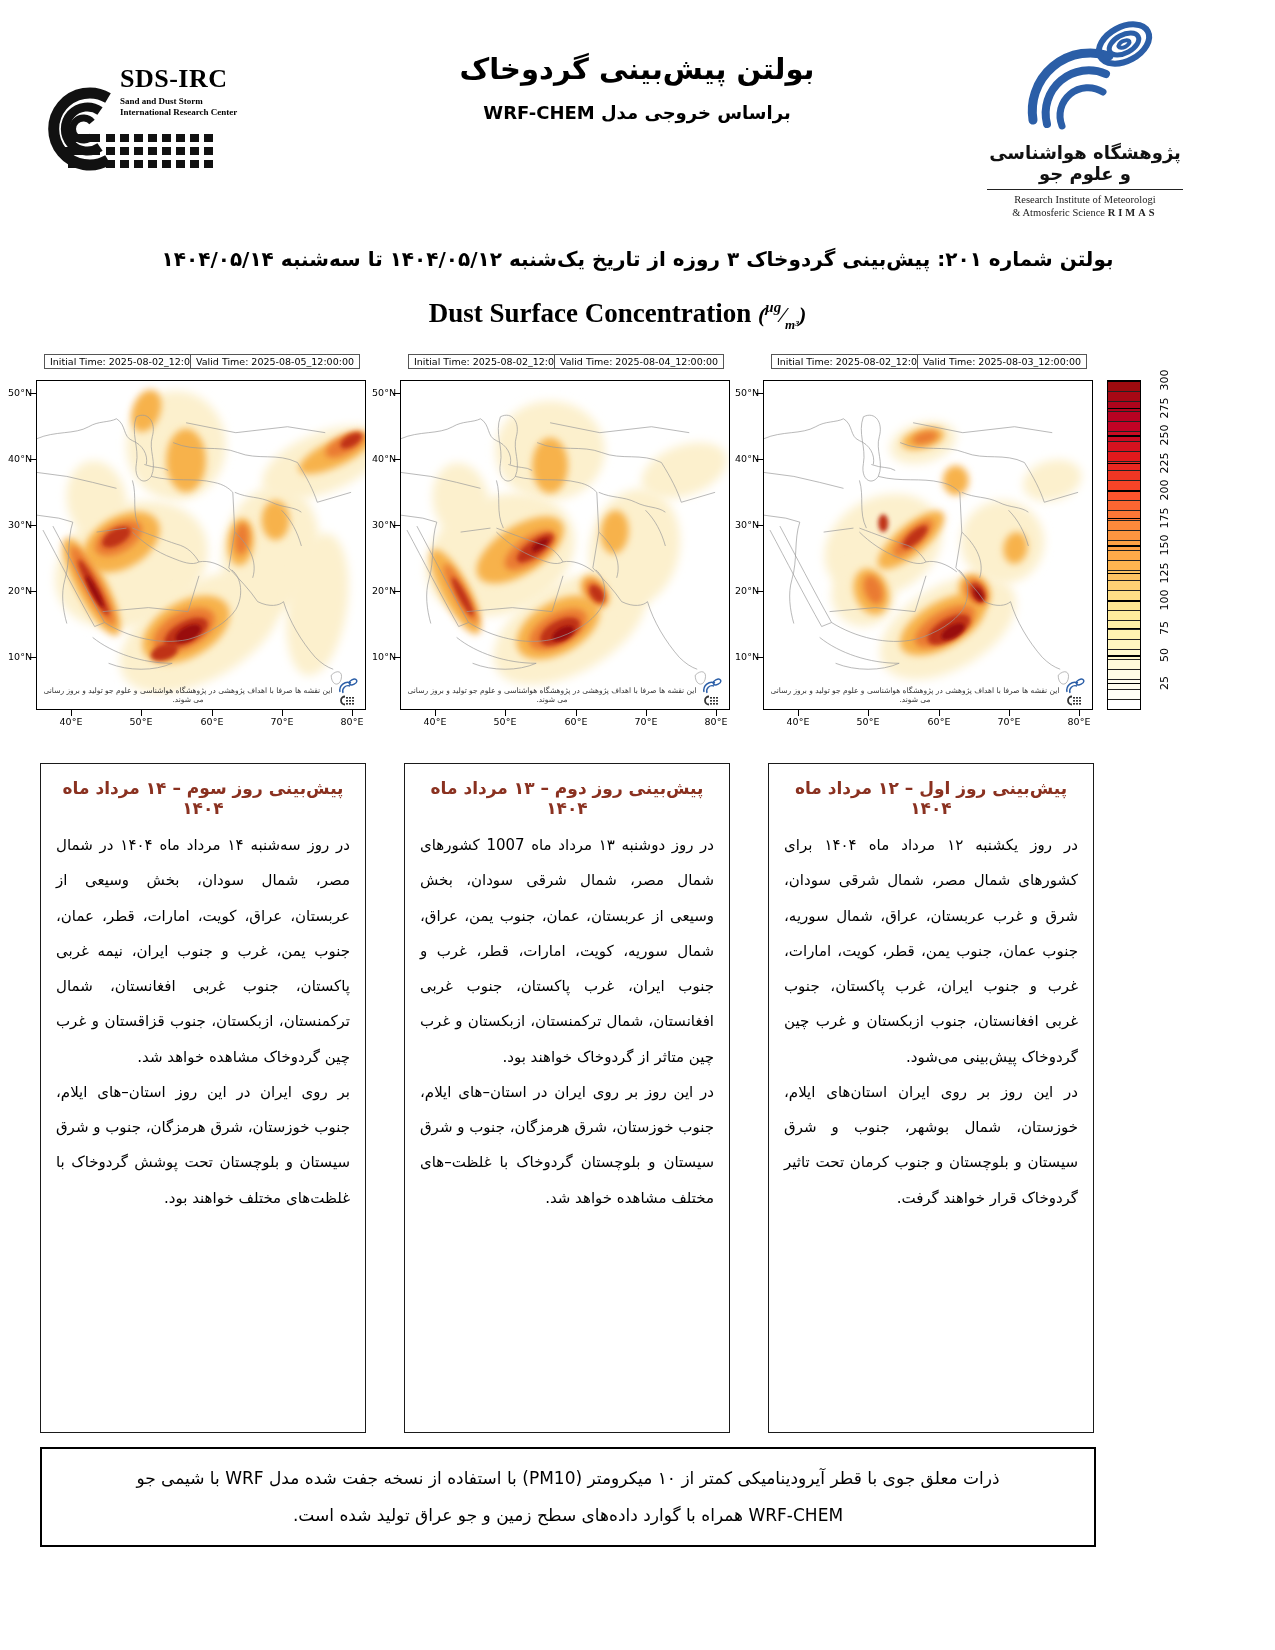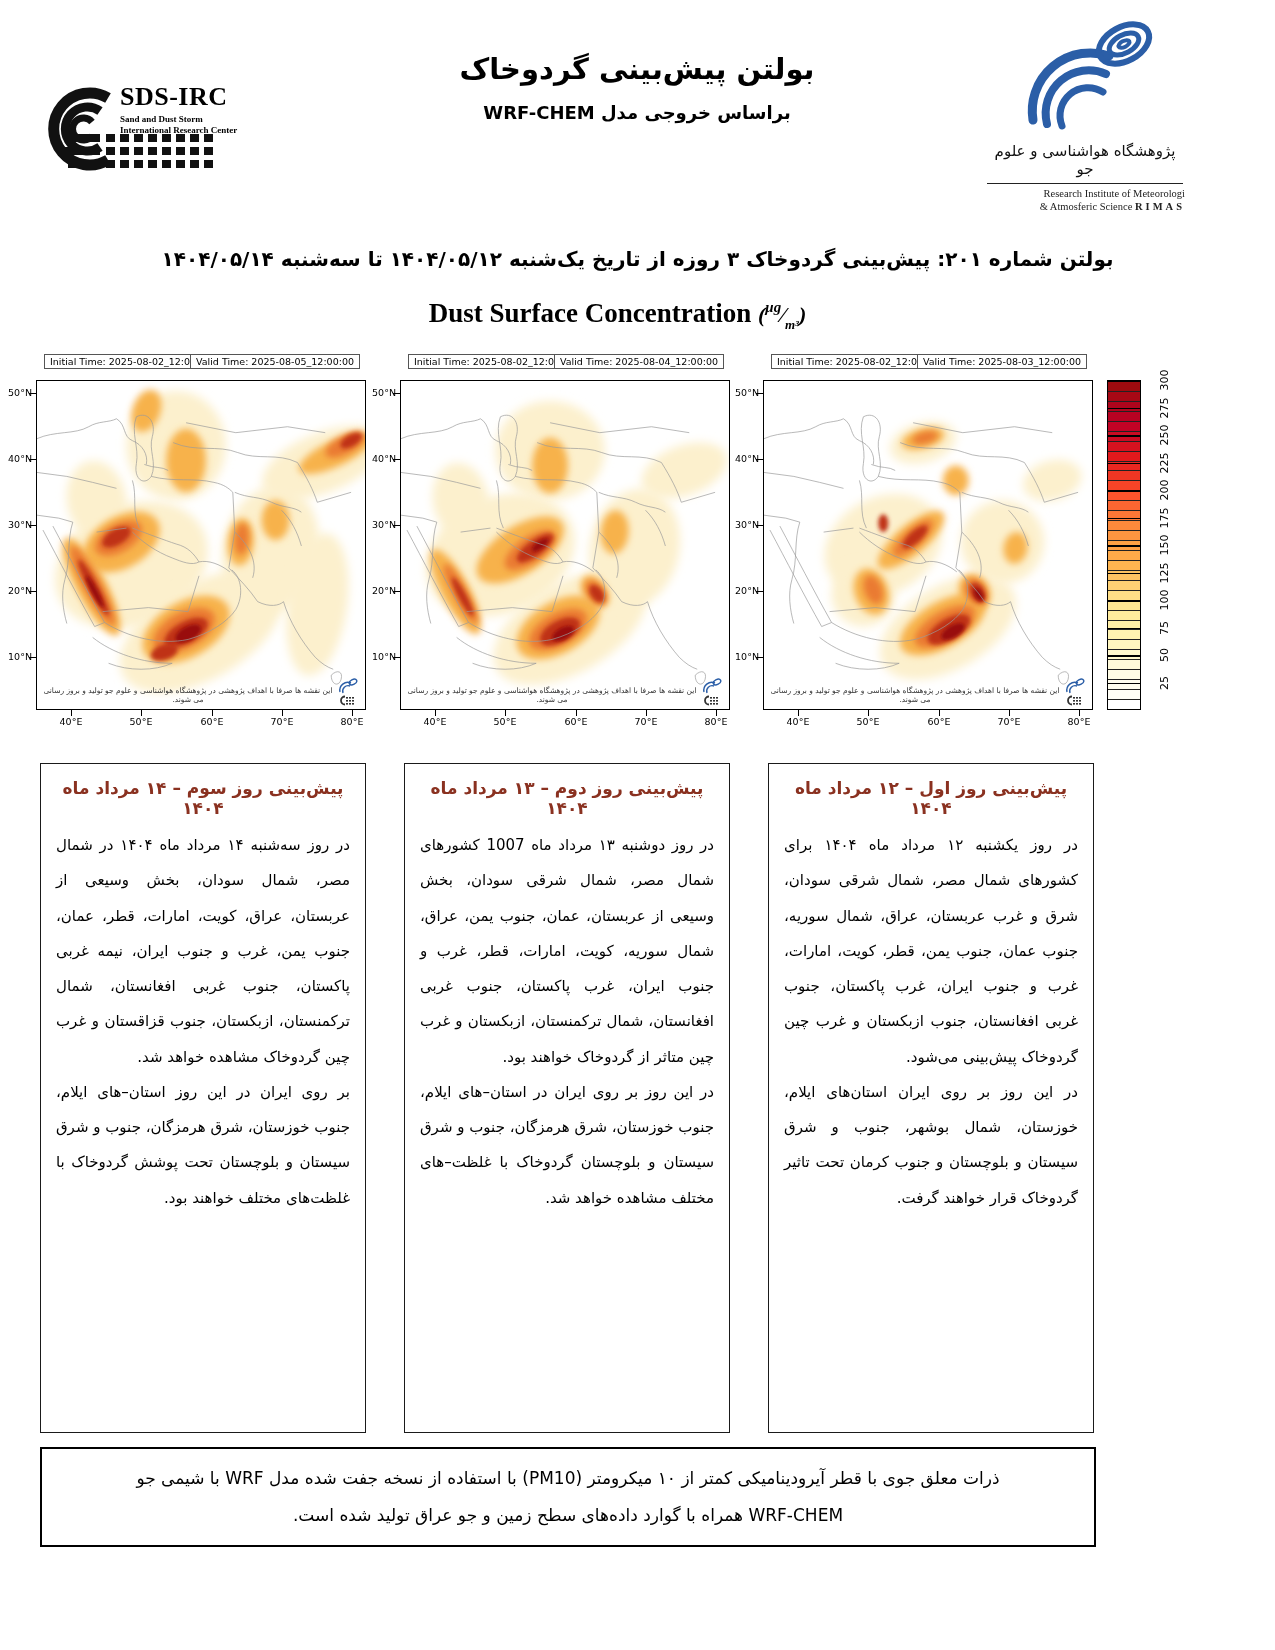--- a/index.html
+++ b/index.html
@@ -1,30 +1,30 @@
 <!DOCTYPE html>
 <html><head>
 <meta charset="utf-8">
 <style>
   html,body{margin:0;padding:0;background:#e8e8e8;}
   .page{position:relative;width:1275px;height:1650px;background:#fff;margin:0 auto;
         font-family:"DejaVu Sans",sans-serif;color:#000;overflow:hidden;}
 
   
   .sds-logo{position:absolute;left:30px;top:76px;}
-  .sds-text{position:absolute;left:120px;top:82px;width:150px;}
+  .sds-text{position:absolute;left:120px;top:64px;width:150px;}
   .sds-name{font:bold 26px "Liberation Serif",serif;letter-spacing:.5px;}
   .sds-sub{font:bold 9px "Liberation Serif",serif;line-height:11px;margin-top:2px;}
   .header-center{position:absolute;left:337px;top:52px;width:600px;text-align:center;}
   .main-title{font-size:29px;font-weight:bold;}
   .sub-title{font-size:18px;font-weight:bold;margin-top:16px;}
   .rimas{position:absolute;left:985px;top:14px;width:200px;text-align:center;}
-  .rimas-fa{font-size:15px;font-weight:normal;color:#111;margin-top:4px;}
+  .rimas-fa{font-size:18px;font-weight:bold;color:#111;margin-top:4px;}
   .rimas-line{border-top:1.5px solid #222;margin:5px 2px 3px 2px;}
-  .rimas-en{font:10.5px "Liberation Serif",serif;color:#222;text-align:right;line-height:13px;}
+  .rimas-en{font:10.5px "Liberation Serif",serif;color:#222;text-align:center;line-height:13px;}
   .rimas-abbr{font-weight:bold;letter-spacing:3px;}
   .disclaimer{position:absolute;top:186px;left:37px;width:1160px;text-align:center;
               font-size:18px;color:#7f7f7f;}
 
   
   .bulletin-line{position:absolute;top:247px;left:0;width:1275px;text-align:center;
                  font-size:20px;font-weight:bold;}
   .chart-title{position:absolute;top:298px;left:0;width:1235px;text-align:center;
                font:bold 27px "Liberation Serif",serif;}
   .chart-title .unit{font-style:italic;font-size:22px;margin-top:28px;}

